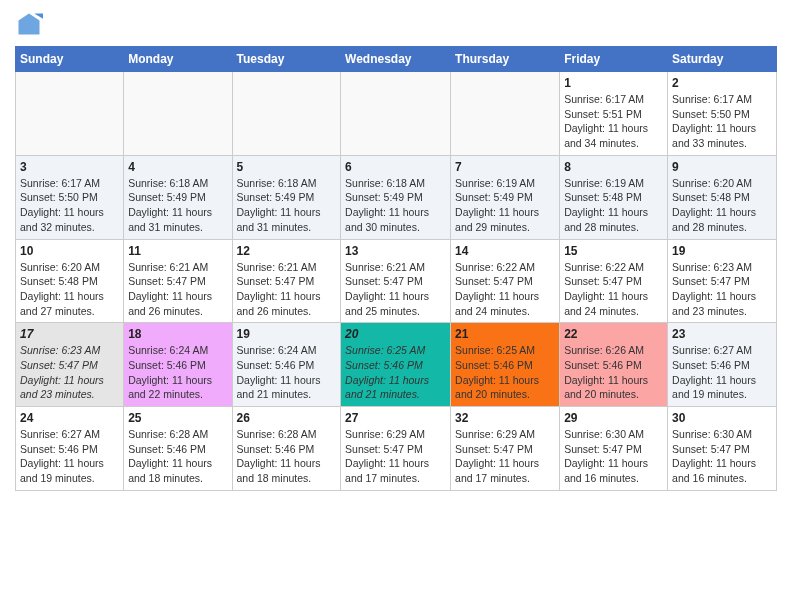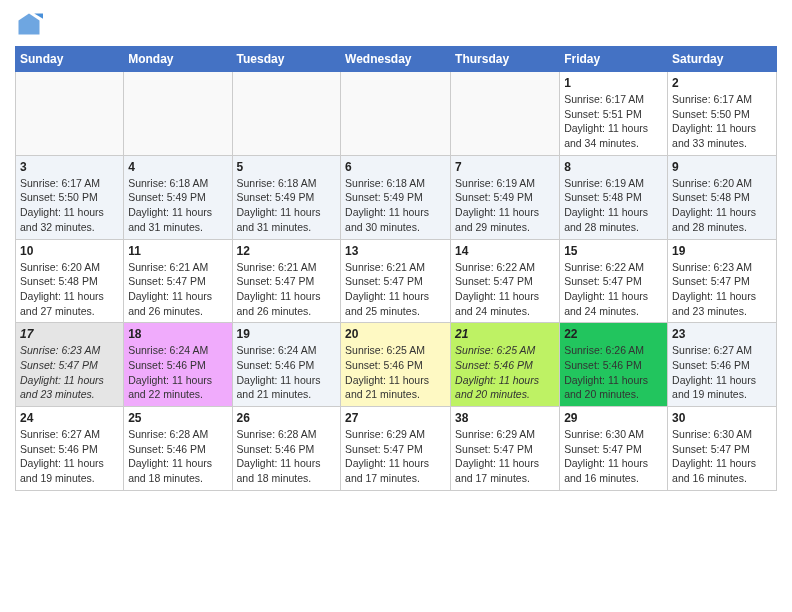--- a/index.html
+++ b/index.html
@@ -233,33 +233,33 @@
           <div class="day-info">Sunrise: 6:24 AM
 Sunset: 5:46 PM
 Daylight: 11 hours and 22 minutes.</div>
         </td>
         <td style="background: rgb(240, 244, 249); margin-top: 20px;">
           <span class="day-number">19</span>
           <div class="day-info">Sunrise: 6:24 AM
 Sunset: 5:46 PM
 Daylight: 11 hours and 21 minutes.</div>
         </td>
-        <td style="background: #fef9c3;">
+        <td style="background: #14b8a6; font-style: italic;">
           <span class="day-number">20</span>
           <div class="day-info">Sunrise: 6:25 AM
 Sunset: 5:46 PM
 Daylight: 11 hours and 21 minutes.</div>
         </td>
-        <td style="background: #bef264; font-style: italic;">
+        <td style="background: #f97316;">
           <span class="day-number">21</span>
           <div class="day-info">Sunrise: 6:25 AM
 Sunset: 5:46 PM
 Daylight: 11 hours and 20 minutes.</div>
         </td>
-        <td style="background: #22c55e;">
+        <td style="background: #fca5a5;">
           <span class="day-number">22</span>
           <div class="day-info">Sunrise: 6:26 AM
 Sunset: 5:46 PM
 Daylight: 11 hours and 20 minutes.</div>
         </td>
         <td style="background: rgb(240, 244, 249); margin-left: 8px;">
           <span class="day-number">23</span>
           <div class="day-info">Sunrise: 6:27 AM
 Sunset: 5:46 PM
 Daylight: 11 hours and 19 minutes.</div>
@@ -284,21 +284,21 @@
 Sunset: 5:46 PM
 Daylight: 11 hours and 18 minutes.</div>
         </td>
         <td>
           <span class="day-number">27</span>
           <div class="day-info">Sunrise: 6:29 AM
 Sunset: 5:47 PM
 Daylight: 11 hours and 17 minutes.</div>
         </td>
         <td>
-          <span class="day-number">38</span>
+          <span class="day-number">32</span>
           <div class="day-info">Sunrise: 6:29 AM
 Sunset: 5:47 PM
 Daylight: 11 hours and 17 minutes.</div>
         </td>
         <td>
           <span class="day-number">29</span>
           <div class="day-info">Sunrise: 6:30 AM
 Sunset: 5:47 PM
 Daylight: 11 hours and 16 minutes.</div>
         </td>

